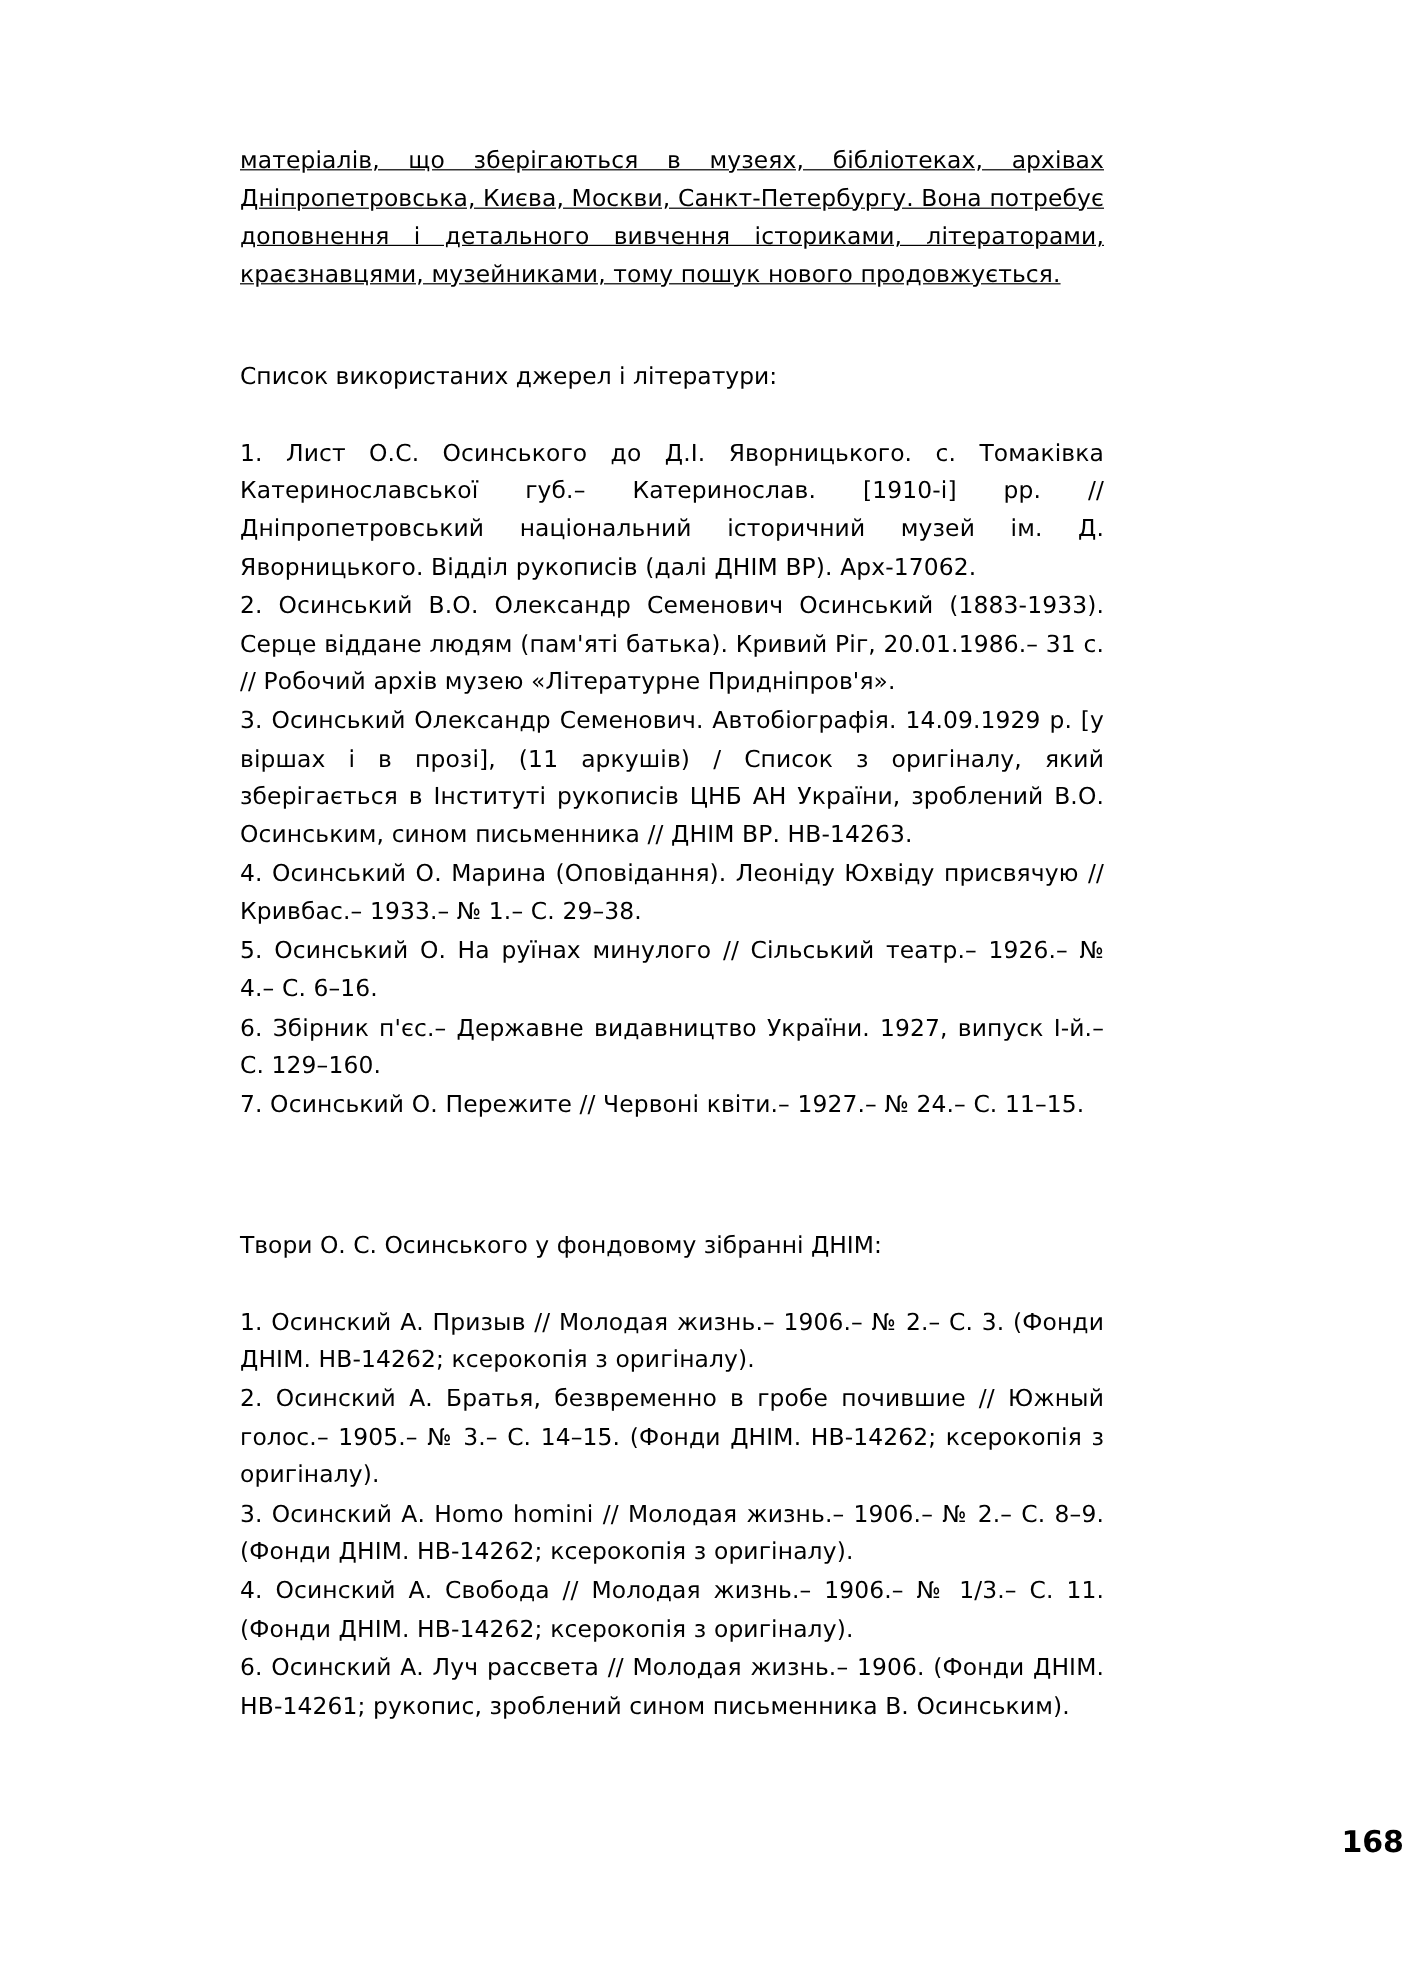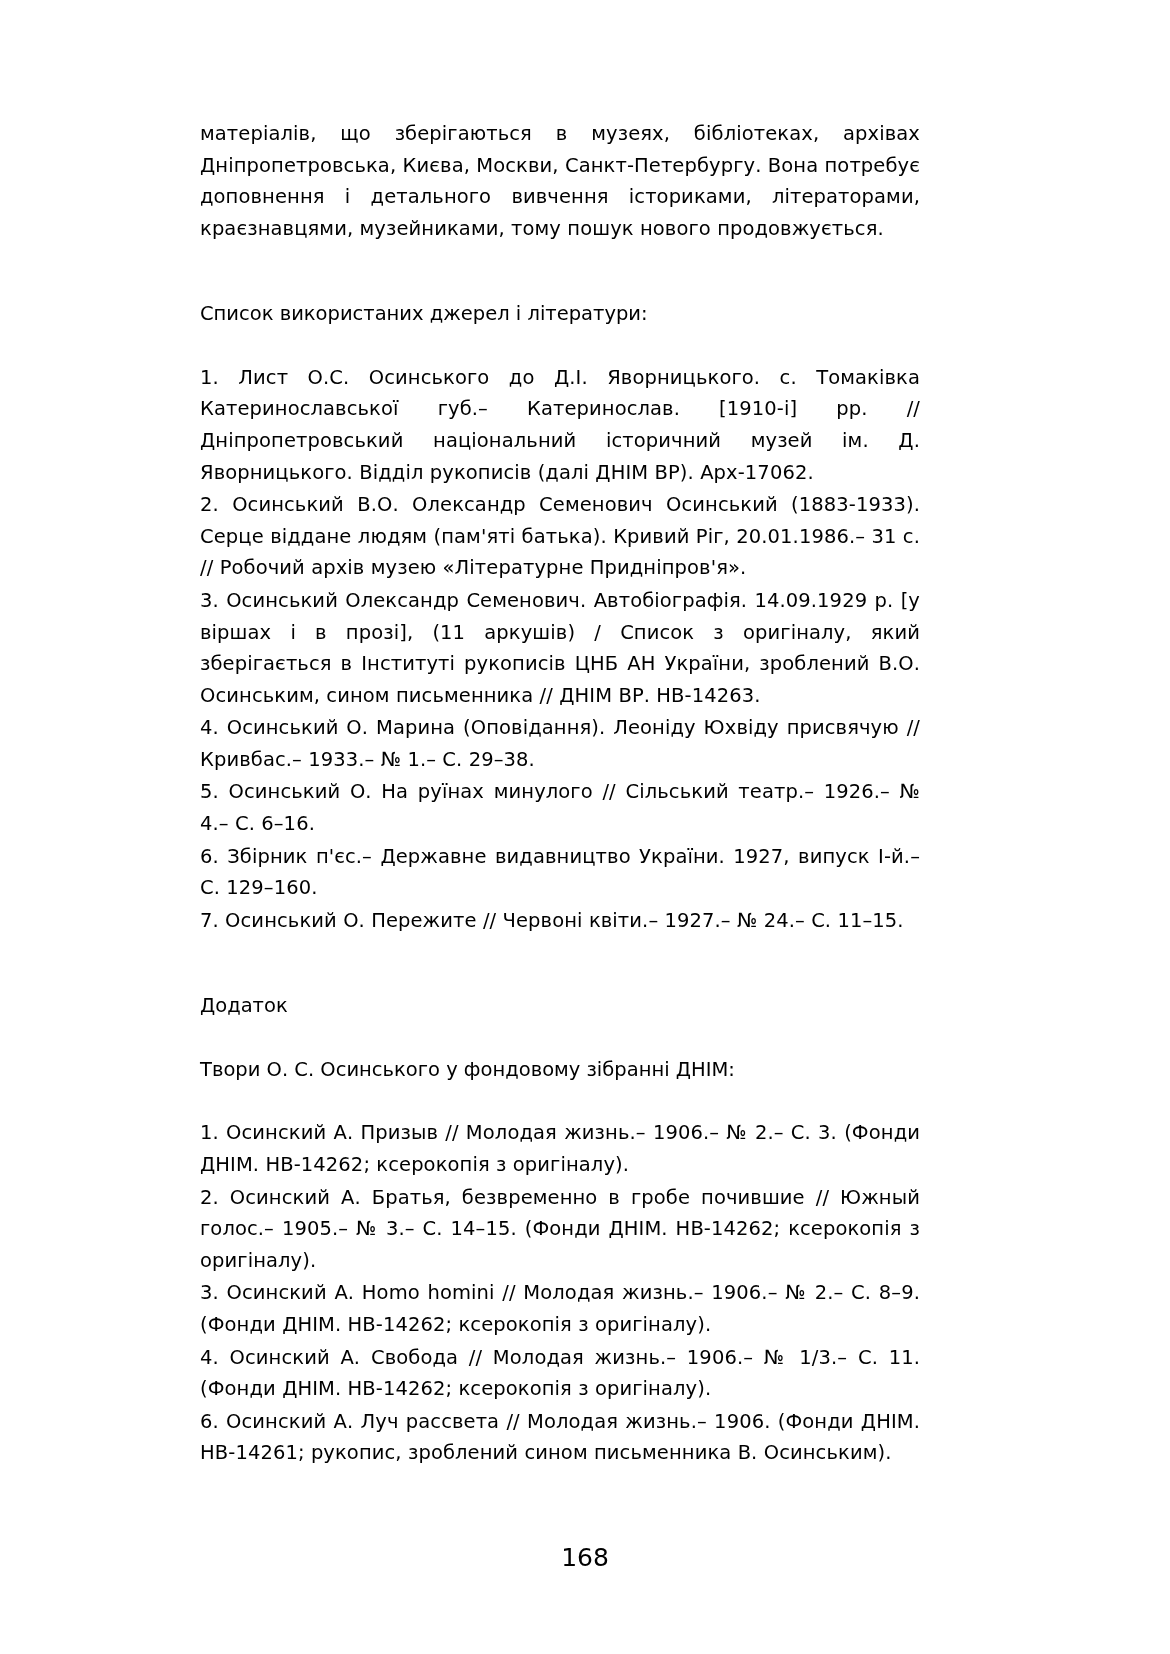--- a/index.html
+++ b/index.html
@@ -25,41 +25,41 @@
   p.para {
     margin: 0;
     font-size: 19.5px;
     line-height: 1.62;
     text-align: justify;
     text-justify: inter-word;
     letter-spacing: 0.1px;
   }
   .intro {
     text-indent: 0;
+    text-decoration: underline;
   }
   h2.heading {
     margin: 0;
     font-size: 19.5px;
     font-weight: normal;
     line-height: 1.62;
   }
   .list p.para { margin-top: 1px; }
   .list p.para:first-child { margin-top: 0; }
   .spacer-lg { height: 54px; }
   .spacer-md { height: 32px; }
   .pagenum {
     position: absolute;
     left: 0;
     right: 0;
     top: 1520px;
-    text-align: center;
+    text-align: right;
     font-size: 25px;
-    font-weight: normal;
+    font-weight: bold;
     font-family: "DejaVu Sans", sans-serif;
-    margin-top: 23px;
   }
 </style>
 </head>
 <body>
 
 <div class="page">
 
   <div class="content">
 
     <p class="para intro">матеріалів, що зберігаються в музеях, бібліотеках, архівах Дніпропетровська, Києва, Москви, Санкт-Петербургу. Вона потребує доповнення і детального вивчення істориками, літераторами, краєзнавцями, музейниками, тому пошук нового продовжується.</p>
@@ -75,21 +75,20 @@
       <p class="para">2. Осинський В.О. Олександр Семенович Осинський (1883-1933). Серце віддане людям (пам'яті батька). Кривий Ріг, 20.01.1986.– 31 с. // Робочий архів музею «Літературне Придніпров'я».</p>
       <p class="para">3. Осинський Олександр Семенович. Автобіографія. 14.09.1929 р. [у віршах і в прозі], (11 аркушів) / Список з оригіналу, який зберігається в Інституті рукописів ЦНБ АН України, зроблений В.О. Осинським, сином письменника // ДНІМ ВР. НВ-14263.</p>
       <p class="para">4. Осинський О. Марина (Оповідання). Леоніду Юхвіду присвячую // Кривбас.– 1933.– № 1.– С. 29–38.</p>
       <p class="para"> 5. Осинський О. На руїнах минулого // Сільський театр.– 1926.– № 4.– С. 6–16.</p>
       <p class="para">6. Збірник п'єс.– Державне видавництво України. 1927, випуск І-й.– С. 129–160.</p>
       <p class="para">7. Осинський О. Пережите // Червоні квіти.– 1927.– № 24.– С. 11–15.</p>
     </div>
 
     <div class="spacer-lg"></div>
 
-    <h2 class="heading">Додаток</h2>
 
     <div class="spacer-md"></div>
 
     <h2 class="heading">Твори О. С. Осинського у фондовому зібранні ДНІМ:</h2>
 
     <div class="spacer-md"></div>
 
     <div class="list">
       <p class="para">1. Осинский А. Призыв // Молодая жизнь.– 1906.– № 2.– С. 3. (Фонди ДНІМ. НВ-14262; ксерокопія з оригіналу).</p>
       <p class="para">2. Осинский А. Братья, безвременно в гробе почившие // Южный голос.– 1905.– № 3.– С. 14–15. (Фонди ДНІМ. НВ-14262; ксерокопія з оригіналу).</p>

